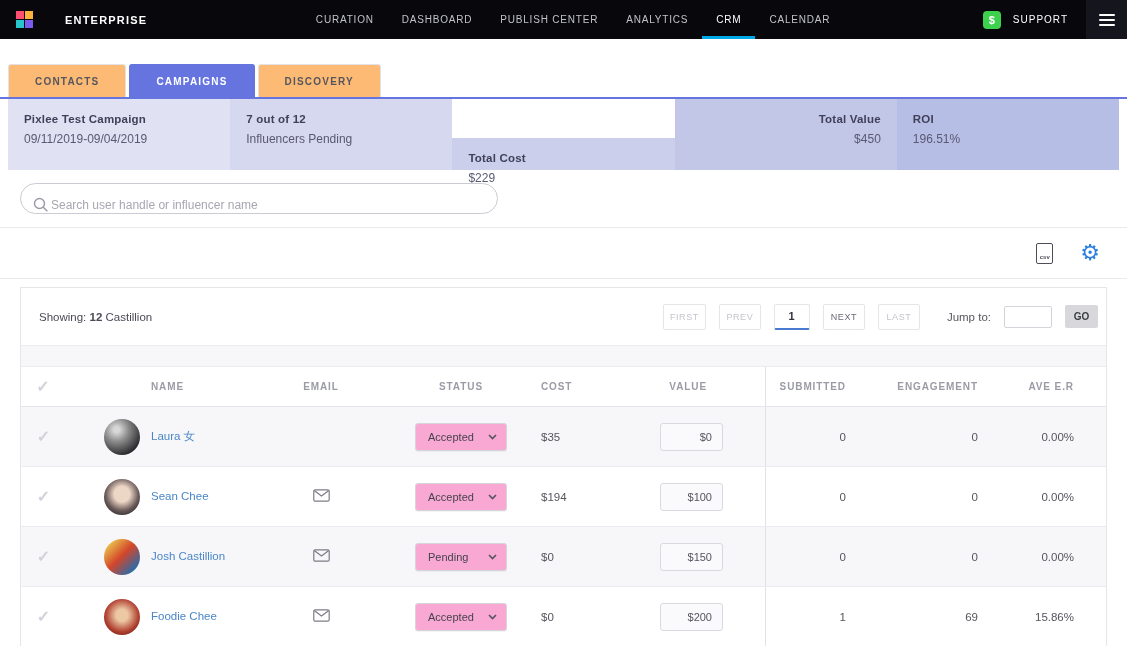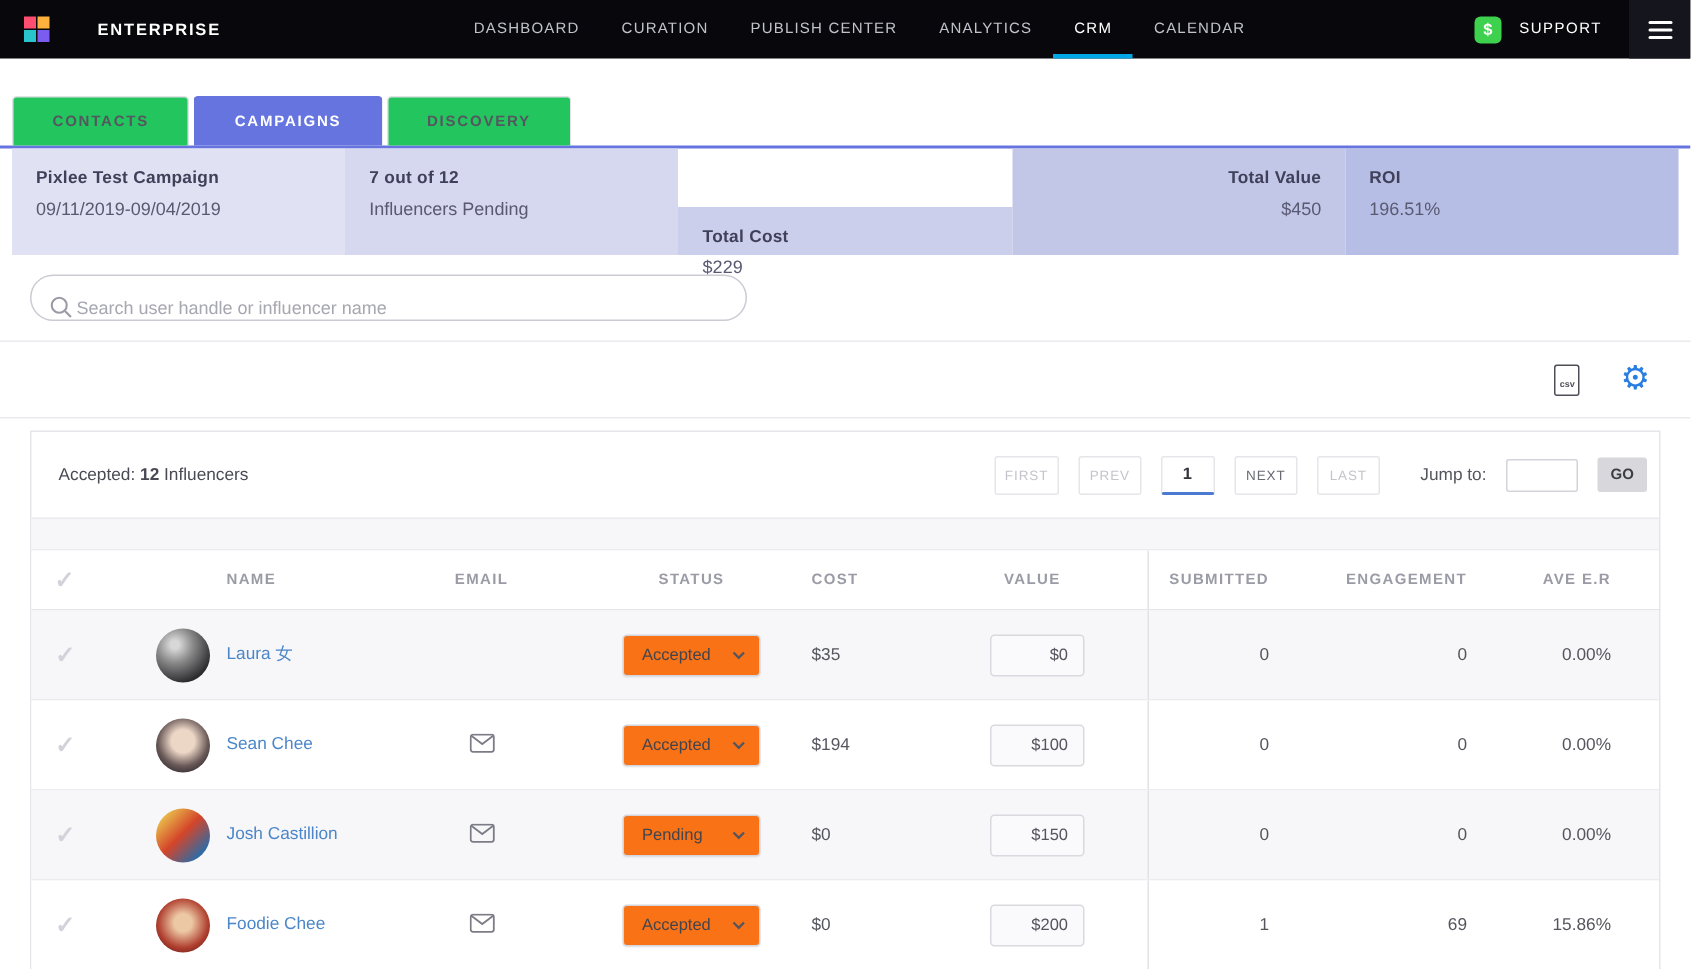--- a/index.html
+++ b/index.html
@@ -26,21 +26,21 @@
                  font-size:11px; font-weight:bold; display:flex; align-items:center; justify-content:center; cursor:pointer; }
   .support { color:#fff; font-size:10px; letter-spacing:1px; margin:0 18px 0 12px; cursor:pointer; }
   .menu-btn { width:41px; height:39px; background:#15151d; display:flex; flex-direction:column;
               align-items:center; justify-content:center; gap:3px; cursor:pointer; }
   .menu-btn b { width:16px; height:2px; background:#fff; border-radius:1px; }
 
   
   .tabs-wrap { margin-top:25px; padding-left:8px; border-bottom:2px solid #6674e0;
                display:flex; align-items:flex-end; background:#fff; }
   .tab { padding:11px 26px 10px; font-size:10px; font-weight:bold; letter-spacing:1.2px; color:#56565f;
-         background:#22c55e; border:1px solid #e2e2e6; border-bottom:none; border-radius:3px 3px 0 0;
+         background:#fdba74; border:1px solid #e2e2e6; border-bottom:none; border-radius:3px 3px 0 0;
          margin-right:3px; cursor:pointer; white-space:nowrap; }
   .tab.active { background:#6674e0; border-color:#6674e0; color:#fff; }
 
   
   .stats { display:flex; margin:0 8px; height:71px; }
   .stat { flex:1; padding:14px 16px 0; }
   .stat:nth-child(1){background:#e0e1f3;} .stat:nth-child(2){background:#d6d8ef;}
   .stat:nth-child(3){background:#cccfeb;margin-top:39px;} .stat:nth-child(4){background:#c2c7e8;text-align:right;}
   .stat:nth-child(5){background:#b7bee5;}
   .stat-title { font-size:11.5px; font-weight:bold; color:#40405a; letter-spacing:0.2px; }
@@ -99,43 +99,43 @@
   .c-aver   { width:96px; text-align:right; }
 
   .check-glyph { color:#d2d2da; font-size:16px; font-weight:bold; cursor:pointer; }
   .avatar { width:36px; height:36px; border-radius:50%; cursor:pointer; }
   .avatar-0 { background:radial-gradient(circle at 35% 30%, #d8d8d8 8%, #8a8a8a 35%, #2c2c30 75%); }
   .avatar-1 { background:radial-gradient(circle at 50% 42%, #ecd6c6 28%, #6a5a58 60%, #2e282e 85%); }
   .avatar-2 { background:linear-gradient(135deg, #e8b84a 15%, #d4452a 48%, #2a6ca8 85%); }
   .avatar-3 { background:radial-gradient(circle at 50% 45%, #ecc8a4 22%, #b04030 62%, #641a14 90%); }
   .name-link { color:#4a86c8; cursor:pointer; display:inline-block; max-width:82px; line-height:1.4; }
 
-  .status-dd { width:92px; height:28px; background:#f97316; border:1px solid #d5d5dc; border-radius:3px;
+  .status-dd { width:92px; height:28px; background:#f9a8d4; border:1px solid #d5d5dc; border-radius:3px;
                display:flex; align-items:center; justify-content:space-between; padding:0 9px 0 12px;
                font-size:11px; color:#44444c; cursor:pointer; box-shadow:0 1px 1px rgba(0,0,0,0.05); }
   .value-input { width:63px; height:28px; border:1px solid #d9d9df; border-radius:3px; background:#fafafc;
                  text-align:right; padding:0 10px; font-size:11px; color:#55555e; margin-right:8px; outline:none; }
 </style>
 </head>
 <body>
 
 <div class="navbar">
   <div class="brand">
     <span class="logo">
         <i></i>
         <i></i>
         <i></i>
         <i></i>
       </span>
     <span class="brand-text">ENTERPRISE</span>
 
   </div>
   <div class="nav-center">
+    <span class="nav-item">CURATION</span>
     <span class="nav-item">DASHBOARD</span>
-    <span class="nav-item">CURATION</span>
     <span class="nav-item">PUBLISH CENTER</span>
     <span class="nav-item">ANALYTICS</span>
     <span class="nav-item active">CRM</span>
     <span class="nav-item">CALENDAR</span>
   </div>
   <div class="nav-right">
     <span class="money-badge">$</span>
     <span class="support">SUPPORT</span>
     <span class="menu-btn">
         <b></b>
@@ -188,23 +188,23 @@
   <div class="csv-icon">
     <span>csv</span>
   </div>
   <span class="gear-icon">⚙</span>
 </div>
 
 <div class="panel">
 
   <div class="controls">
     <div class="showing">
-      <span>Accepted:</span>
+      <span>Showing:</span>
       <b>12</b>
-      <span>Influencers</span>
+      <span>Castillion</span>
     </div>
     <div class="pager">
       <button class="pbtn">FIRST</button>
       <button class="pbtn">PREV</button>
       <button class="pbtn current">1</button>
       <button class="pbtn enabled">NEXT</button>
       <button class="pbtn">LAST</button>
       <span class="jump-label">Jump to:</span>
       <input class="jump-input" type="text" style="">
       <button class="go-btn">GO</button>

